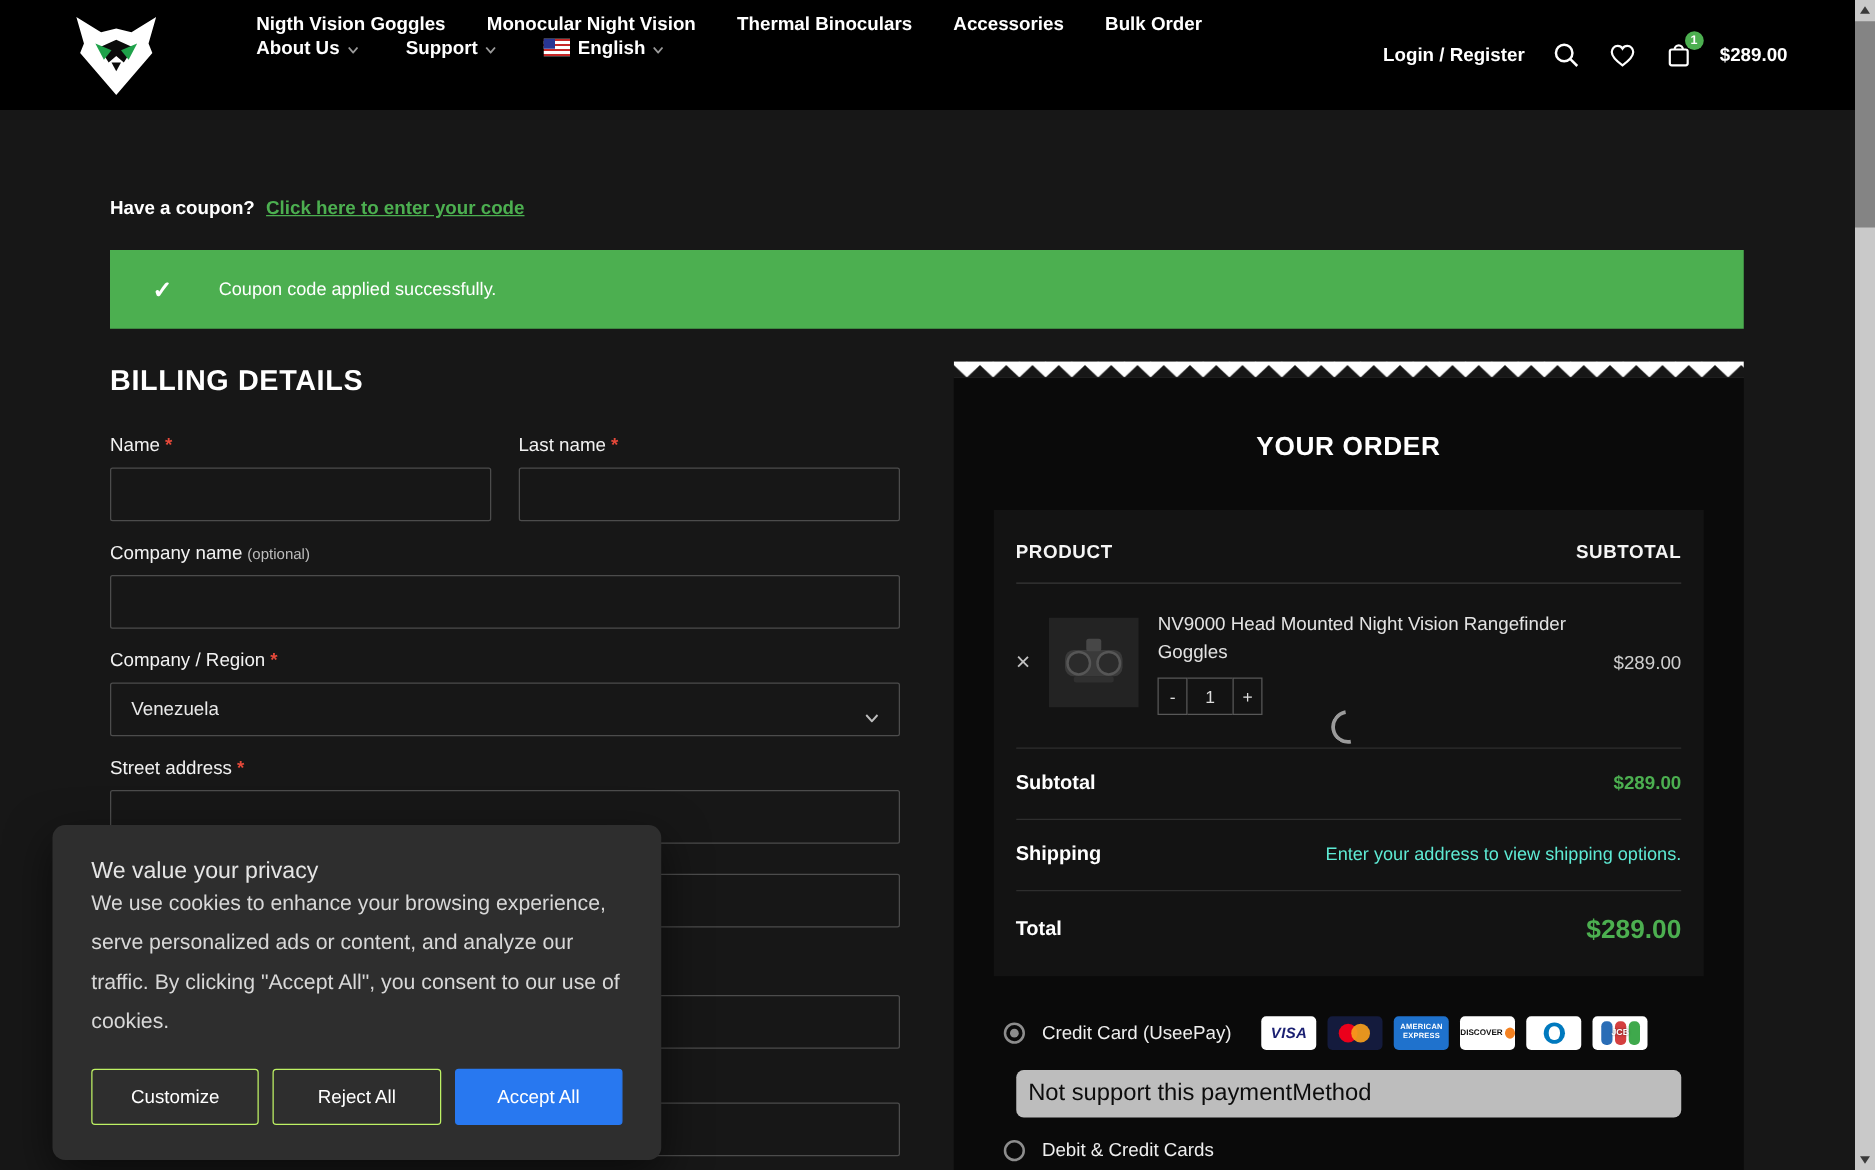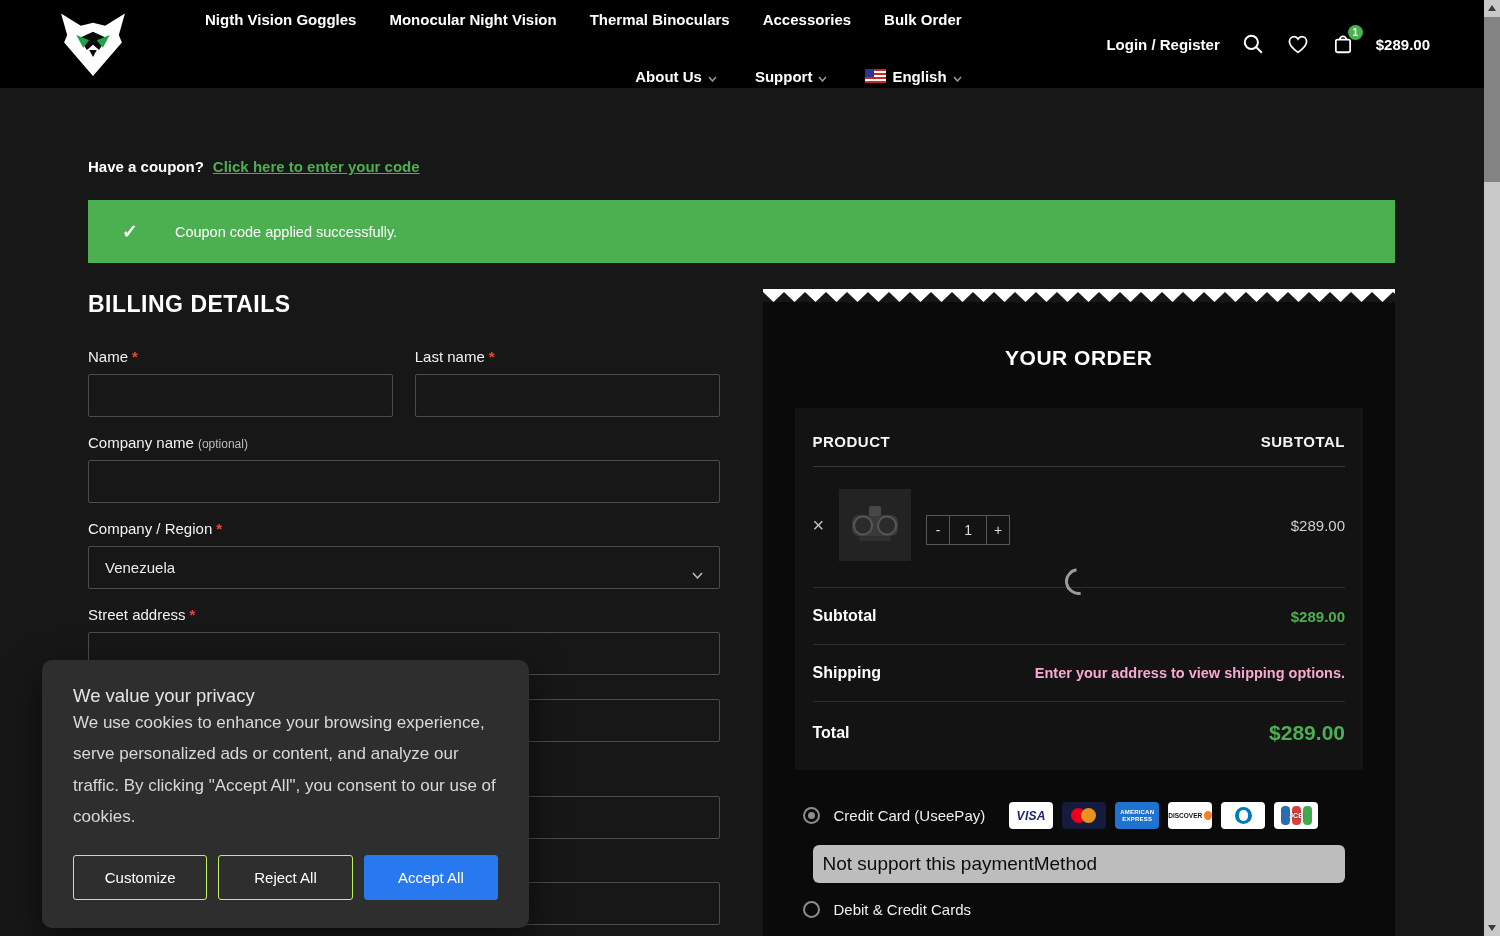--- a/index.html
+++ b/index.html
@@ -3,24 +3,24 @@
 <meta charset="utf-8">
 <style>
   * { margin:0; padding:0; box-sizing:border-box; }
   html,body { background:#000; }
   body { font-family:"Liberation Sans", sans-serif; }
   .page { position:relative; width:1500px; height:936px; background:#171717; overflow:hidden; color:#fff; }
 
   
   header { position:relative; height:88px; background:#000; display:flex; align-items:flex-start; padding:0 70px 0 55px; }
   .logo { width:76px; height:72px; margin-top:8px; flex:0 0 auto; cursor:pointer; }
-  .main-nav { display:flex; flex-direction:column; gap:22px; padding-top:11px; margin-left:74px; align-items:flex-end; }
+  .main-nav { display:flex; flex-direction:column; padding-top:11px; margin-left:74px; align-items:flex-start; }
   .nav-row1 { display:flex; gap:33px; }
   .nav-row1 a, .nav-row2 a { color:#fff; text-decoration:none; font-weight:700; font-size:15px; white-space:nowrap; cursor:pointer; }
-  .nav-row2 { display:flex; gap:38px; align-items:center;margin-top:16px; }
+  .nav-row2 { display:flex; gap:38px; align-items:center; }
   .nav-item2 { display:flex; align-items:center; gap:6px; }
   .chev { display:inline-block; margin-top:2px; }
   .flag { position:relative; width:21px; height:14px; background:repeating-linear-gradient(180deg,#c62828 0 2px,#fff 2px 4px); flex:0 0 auto; }
   .flag::after { content:""; position:absolute; top:0; left:0; width:9px; height:8px; background:#283593; }
   .header-actions { position:absolute; right:70px; top:0; height:88px; display:flex; align-items:center; gap:21px; }
   .login { color:#fff; font-weight:700; font-size:15px; text-decoration:none; cursor:pointer; }
   .hicon { width:24px; height:24px; display:flex; align-items:center; justify-content:center; cursor:pointer; position:relative; }
   .cart-badge { position:absolute; top:-7px; right:-8px; min-width:15px; height:15px; border-radius:50%; background:#4caf50; color:#fff; font-size:10px; font-weight:700; display:flex; align-items:center; justify-content:center; }
   .cart-total { font-weight:700; font-size:15px; }
 
@@ -64,21 +64,21 @@
   .prod-mid { flex:1; }
   .prod-name { font-size:15px; color:#e3e3e3; line-height:1.45; max-width:340px; }
   .stepper { display:flex; margin-top:9px; }
   .stepper button, .stepper .qty-val { height:30px; border:1px solid #585858; background:transparent; color:#ddd; font-size:14px; display:flex; align-items:center; justify-content:center; }
   .stepper button { width:24px; cursor:pointer; }
   .stepper .qty-val { width:36px; border-left:none; border-right:none; }
   .prod-price { font-size:15px; color:#cfcfcf; margin-left:auto; align-self:center; }
   .tot-row { display:flex; justify-content:space-between; align-items:center; padding:19px 0; border-bottom:1px solid #2e2e2e; }
   .tot-row .lbl { font-size:16px; font-weight:700; color:#fff; }
   .green { color:#4caf50; font-weight:700; font-size:15px; }
-  .ship-note { font-size:14.5px; color:#f9a8d4; font-weight:700; }
+  .ship-note { font-size:14.5px; color:#5eead4; font-weight:400; }
   .total-final { border-bottom:none; }
   .total-final .green { font-size:21px; }
   .spinner { position:absolute; left:calc(50% - 14px); top:160px; width:27px; height:27px; border-radius:50%; border:3px solid transparent; border-top-color:#9b9b9b; border-right-color:#9b9b9b; transform:rotate(215deg); pointer-events:none; }
 
   
   .payment { margin:24px 32px 0; }
   .pay-row { display:flex; align-items:center; gap:14px; padding:8px 0 8px 8px; }
   .radio { width:17px; height:17px; border-radius:50%; border:2px solid #8d8d8d; flex:0 0 auto; cursor:pointer; position:relative; }
   .radio.checked::after { content:""; position:absolute; inset:3px; border-radius:50%; background:#8d8d8d; }
   .pay-lbl { font-size:15px; color:#efefef; cursor:pointer; }
@@ -289,20 +289,21 @@
                 <svg viewBox="0 0 72 72" width="72" height="72">
                   <rect width="72" height="72" fill="#232323"></rect>
                   <rect x="13" y="26" width="46" height="21" rx="7" fill="#3a3a3a"></rect>
                   <circle cx="24" cy="36.5" r="9" fill="#2b2b2b" stroke="#565656" stroke-width="2"></circle>
                   <circle cx="48" cy="36.5" r="9" fill="#2b2b2b" stroke="#565656" stroke-width="2"></circle>
                   <rect x="30" y="17" width="12" height="10" rx="2" fill="#474747"></rect>
                   <rect x="20" y="47" width="32" height="5" rx="2" fill="#303030"></rect>
                 </svg>
               </span>
               <div class="prod-mid">
+                <div class="prod-name">NV9000 Head Mounted Night Vision Rangefinder Goggles</div>
                 <div class="stepper">
                   <button>-</button>
                   <span class="qty-val">1</span>
                   <button>+</button>
                 </div>
               </div>
               <span class="prod-price">$289.00</span>
             </div>
 
             <div class="tot-row">

